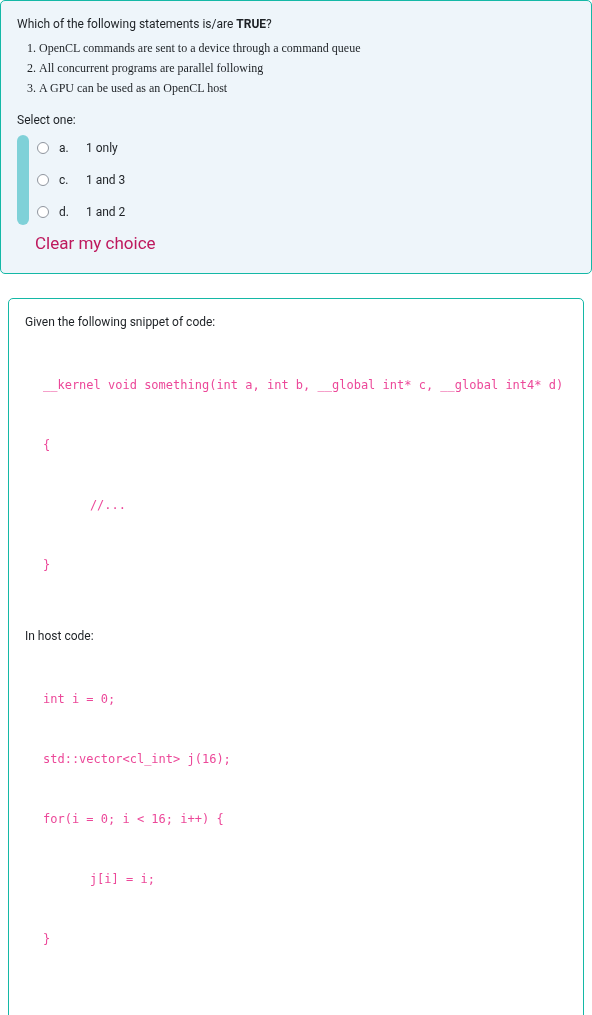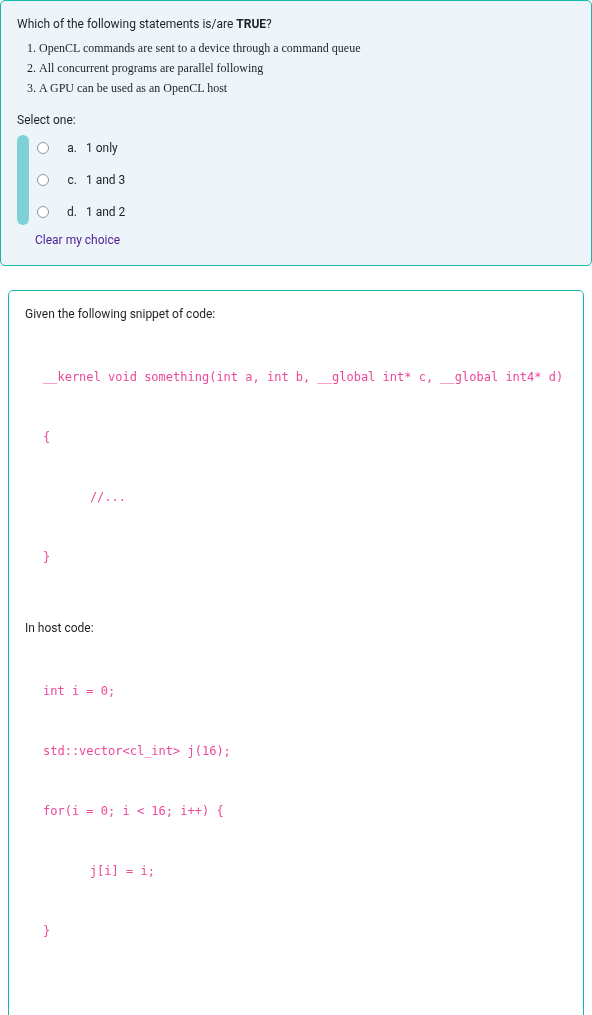--- a/index.html
+++ b/index.html
@@ -19,21 +19,21 @@
     margin: 0 0 12px 0;
     background: #fff;
   }
   .question-card.tinted { background: #eef5fa; }
   .q-body { padding: 14px 16px 14px 16px; }
   .q-text { font-size: 12px; color: #1d2125; }
   .q-text p { margin: 0 0 6px 0; }
   .numbered { margin: 6px 0 10px 0; padding-left: 22px; }
   .numbered li { margin: 2px 0; font-size: 12px; font-family: Liberation Serif, serif; }
   .select-one { margin: 14px 0 4px 0; font-size: 12px; }
-  .answers { position: relative; margin: 4px 0 6px 0; text-align: right; }
+  .answers { position: relative; margin: 4px 0 6px 0; }
   .highlight-bar {
     position: absolute;
     left: 0; top: 0; bottom: 0;
     width: 12px;
     background: #7fd1d8;
     border-radius: 6px;
   }
   .answer-row {
     display: flex;
     align-items: center;
@@ -43,22 +43,22 @@
   .radio {
     width: 12px; height: 12px;
     border: 1px solid #8f959e;
     border-radius: 50%;
     margin-right: 10px;
     background: #fff;
   }
   .answer-label { font-size: 12px; white-space: pre; }
   .letter { display: inline-block; min-width: 18px; }
   .clear-choice {
-    color: #4c1d95;
-    font-size: 12px;
+    color: #be185d;
+    font-size: 17px;
     margin: 6px 0 2px 18px;
     cursor: pointer;
   }
   .code-block {
     font-family: ui-monospace, SFMono-Regular, Menlo, Consolas, monospace;
     font-size: 12px;
     white-space: pre;
     margin: 6px 0 14px 0;
     color: #ec4899;
   }

